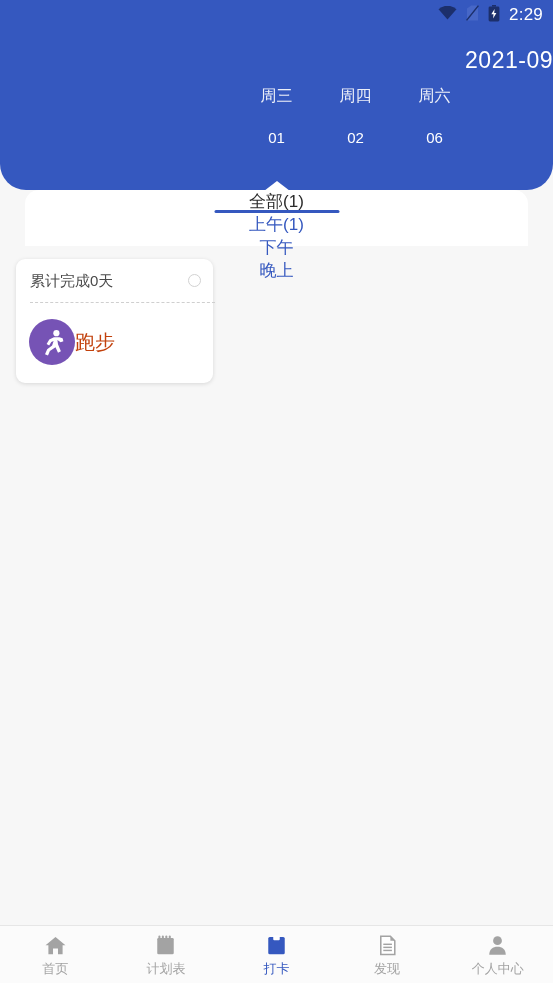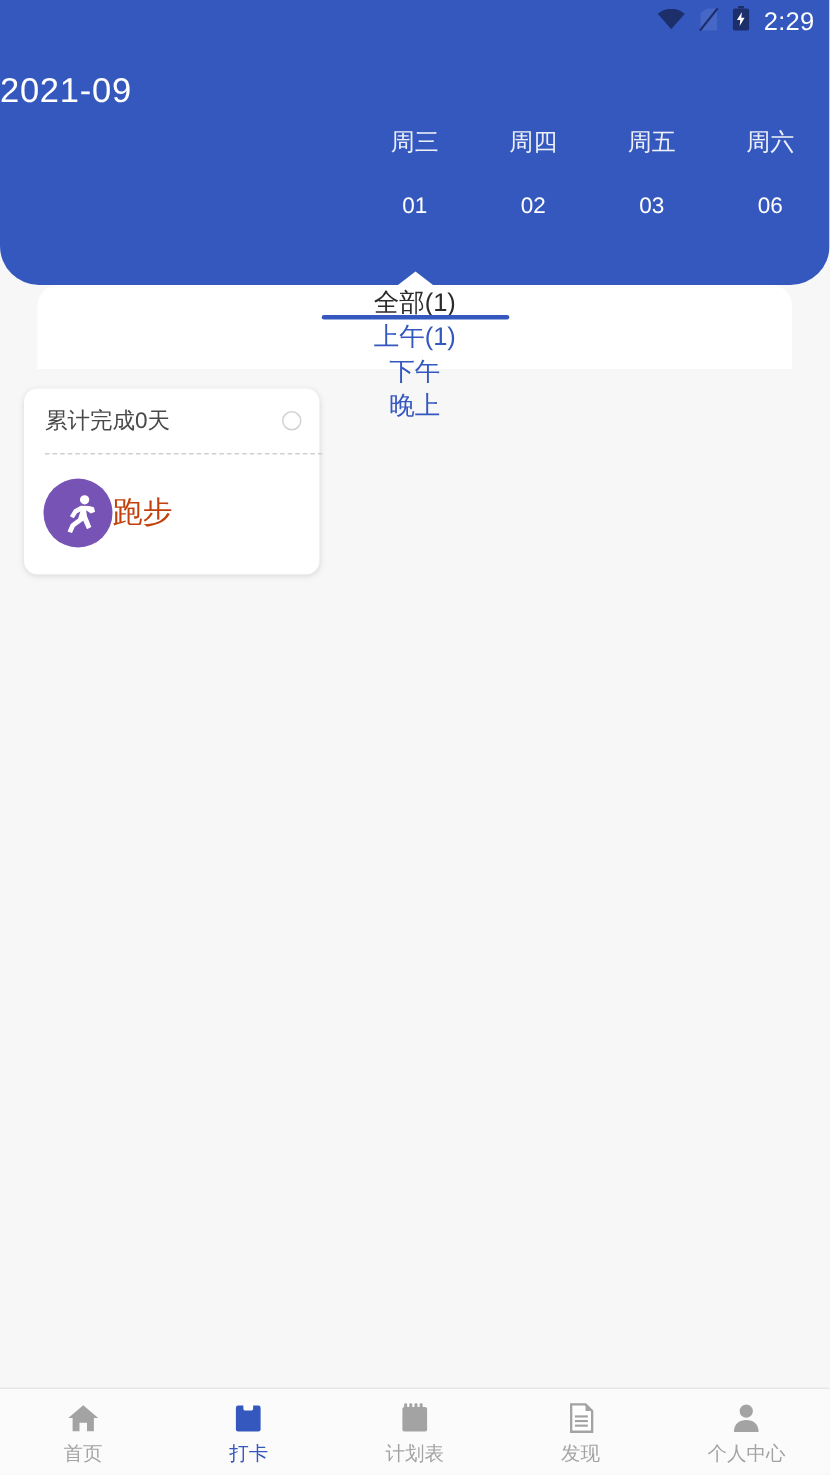--- a/index.html
+++ b/index.html
@@ -55,21 +55,21 @@
     line-height: 1;
     padding-bottom: 1px;
   }
 
   
   .month-title {
     position: absolute;
     top: 47px;
     left: 0;
     width: 553px;
-    text-align: left;
+    text-align: right;
     color: #ffffff;
     font-size: 23px;
     letter-spacing: 0.5px;
   }
 
   
   .week-strip {
     position: absolute;
     top: 88px;
     left: 0;
@@ -294,24 +294,20 @@
     <div class="week-strip">
       <div class="week-spacer"></div>
 
       <div class="day-col">
         <div class="day-name">周三</div>
         <div class="day-num">01</div>
       </div>
       <div class="day-col">
         <div class="day-name">周四</div>
         <div class="day-num">02</div>
-      </div>
-      <div class="day-col">
-        <div class="day-name">周五</div>
-        <div class="day-num">03</div>
       </div>
       <div class="day-col">
         <div class="day-name">周六</div>
         <div class="day-num">06</div>
       </div>
     </div>
   </div>
 
   <div class="tabcard">
     <div class="tab-notch"></div>
@@ -362,43 +358,43 @@
 
     <div class="navitem">
       <span class="navicon">
         <svg width="23" height="23" viewBox="0 0 24 24">
           <path d="M12 3 L1.6 11.8 H4.6 V21 H9.4 V15.2 H14.6 V21 H19.4 V11.8 H22.4 Z" fill="#a3a3a3"></path>
         </svg>
       </span>
       <span class="navlabel">首页</span>
     </div>
 
-    <div class="navitem active">
-      <span class="navicon">
-        <svg width="23" height="23" viewBox="0 0 24 24">
-          <rect x="3.4" y="3.2" width="17.2" height="18" rx="1.6" fill="#3558bf"></rect>
-          <rect x="8.6" y="1.4" width="6.8" height="5.2" rx="1" fill="#ffffff"></rect>
-        </svg>
-      </span>
-      <span class="navlabel">打卡</span>
-    </div>
-
     <div class="navitem">
       <span class="navicon">
         <svg width="23" height="23" viewBox="0 0 24 24">
           <rect x="3.4" y="4.2" width="17.2" height="17" rx="1.4" fill="#a3a3a3"></rect>
           <rect x="4.6" y="1.6" width="2.1" height="4" rx="1" fill="#a3a3a3"></rect>
           <rect x="8.2" y="1.6" width="2.1" height="4" rx="1" fill="#a3a3a3"></rect>
           <rect x="11.8" y="1.6" width="2.1" height="4" rx="1" fill="#a3a3a3"></rect>
           <rect x="15.4" y="1.6" width="2.1" height="4" rx="1" fill="#a3a3a3"></rect>
         </svg>
       </span>
       <span class="navlabel">计划表</span>
     </div>
 
+    <div class="navitem active">
+      <span class="navicon">
+        <svg width="23" height="23" viewBox="0 0 24 24">
+          <rect x="3.4" y="3.2" width="17.2" height="18" rx="1.6" fill="#3558bf"></rect>
+          <rect x="8.6" y="1.4" width="6.8" height="5.2" rx="1" fill="#ffffff"></rect>
+        </svg>
+      </span>
+      <span class="navlabel">打卡</span>
+    </div>
+
     <div class="navitem">
       <span class="navicon">
         <svg width="23" height="23" viewBox="0 0 24 24">
           <path d="M5 2.4 H15 L19.6 7 V21.4 H5 Z" fill="#ffffff" stroke="#a3a3a3" stroke-width="1.6"></path>
           <path d="M15 2.4 L19.6 7 H15 Z" fill="#a3a3a3"></path>
           <rect x="7.6" y="10" width="9" height="1.5" fill="#a3a3a3"></rect>
           <rect x="7.6" y="13.2" width="9" height="1.5" fill="#a3a3a3"></rect>
           <rect x="7.6" y="16.4" width="9" height="1.5" fill="#a3a3a3"></rect>
         </svg>
       </span>

